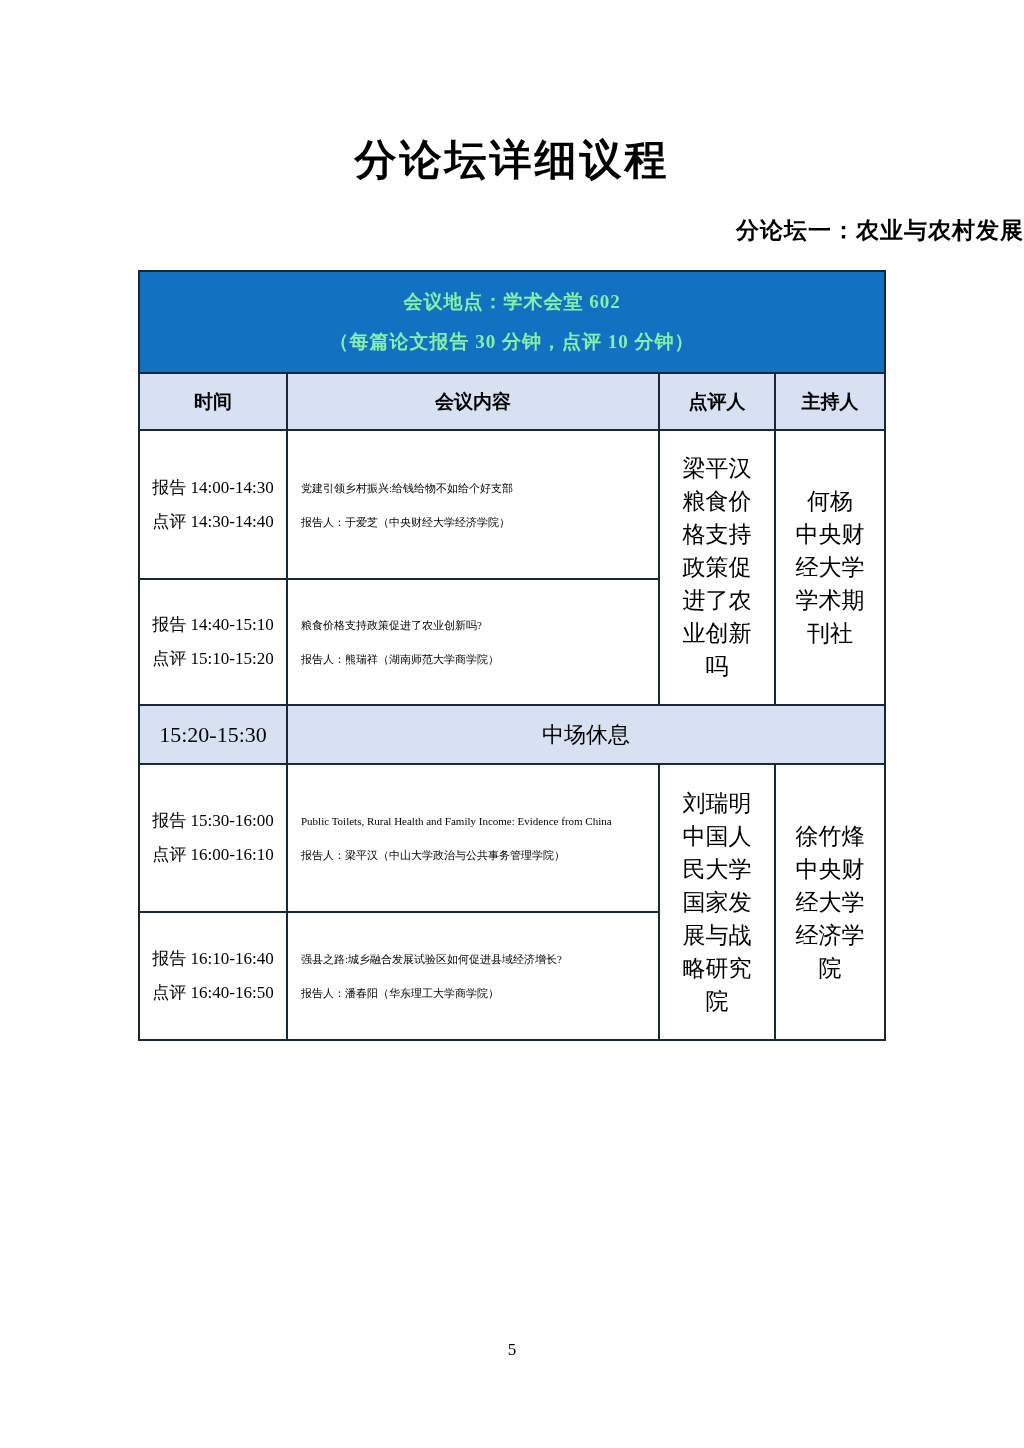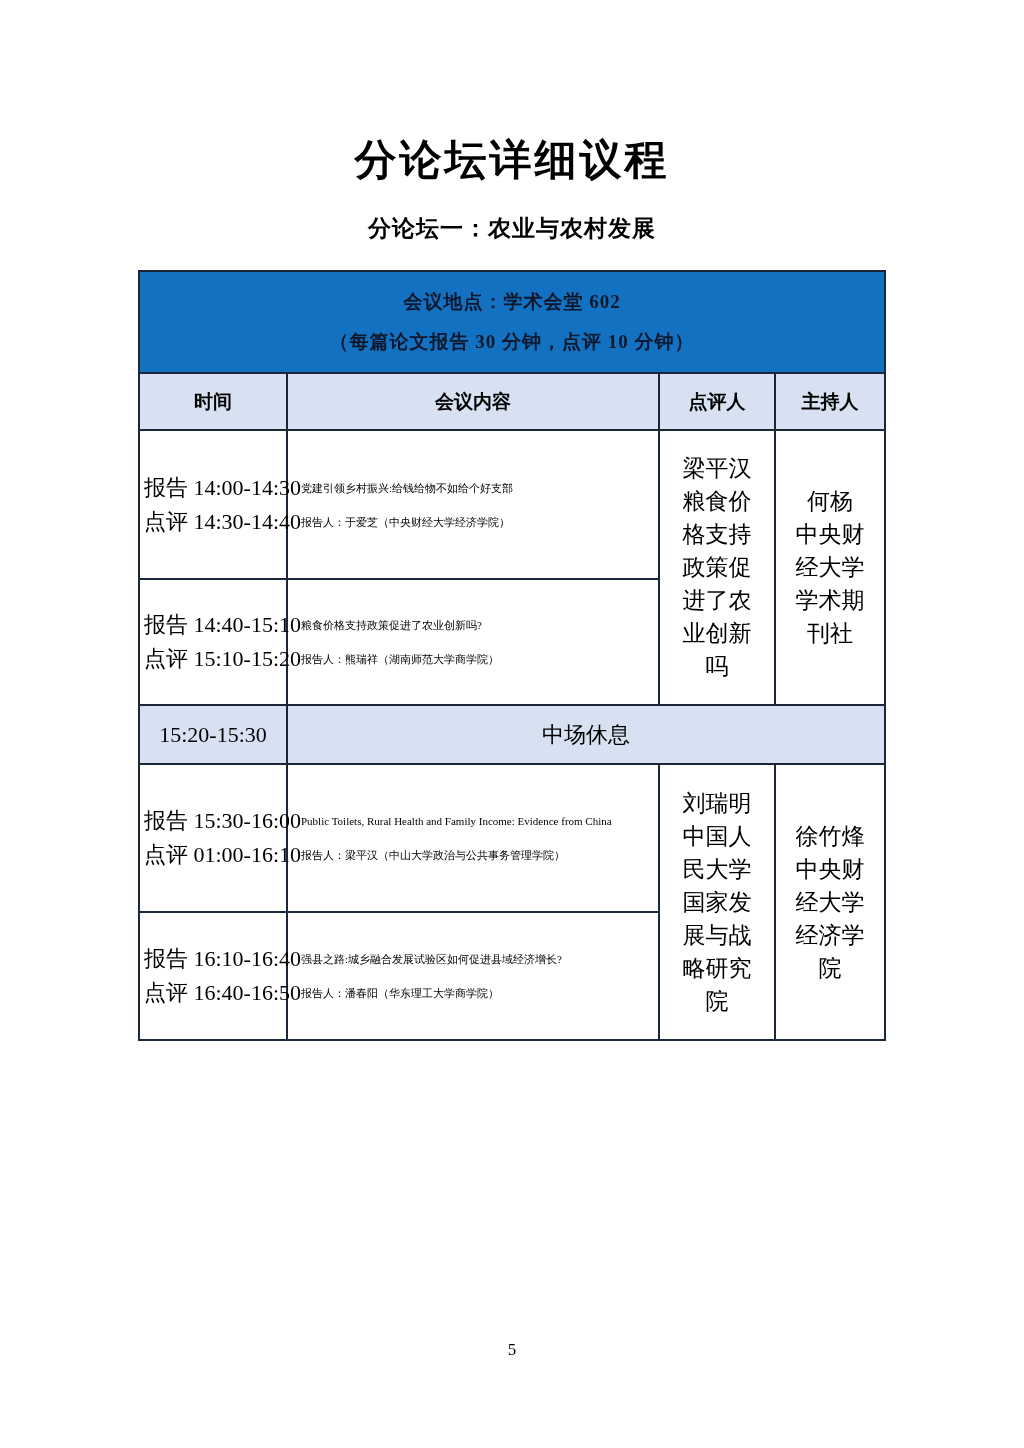--- a/index.html
+++ b/index.html
@@ -21,58 +21,58 @@
     padding-top: 136px;
     text-align: center;
     font-family: "Liberation Sans", "DejaVu Sans", sans-serif;
     font-weight: 700;
     font-size: 42px;
     line-height: 48px;
     letter-spacing: 3px;
   }
   .doc-subtitle {
     margin-top: 30px;
-    text-align: center;
-    font-family: Liberation Mono, monospace;
+    text-align: right;
+    font-family: Liberation Sans, sans-serif;
     font-weight: 700;
     font-size: 23px;
     line-height: 32px;
     letter-spacing: 1px;
   }
   table.agenda {
     border-collapse: collapse;
     table-layout: fixed;
     width: 746px;
     margin: 24px auto 0 auto;
   }
   table.agenda td {
     border: 2px solid var(--border);
   }
   .venue-cell {
     background: var(--header-blue);
-    color: #0f172a;
+    color: #86efac;
     text-align: center;
     vertical-align: middle;
     font-weight: 700;
     font-size: 19px;
     line-height: 40px;
     letter-spacing: 1px;
   }
   .colhead {
     background: var(--light-blue);
     text-align: center;
     vertical-align: middle;
     font-weight: 700;
     font-size: 19px;
     margin-top: 33px;
   }
   .time-cell {
     text-align: center;
     vertical-align: middle;
-    font-size: 22px;
+    font-size: 17px;
     line-height: 34px;
     padding: 0 4px;
     white-space: nowrap;
   }
   .content-cell {
     vertical-align: middle;
     font-size: 11px;
     line-height: 34px;
     padding: 10px 12px 10px 13px;
     text-align: left;
@@ -157,21 +157,21 @@
     </tr>
 
     <tr style="height:59px">
       <td class="break-cell">15:20-15:30</td>
       <td class="break-cell" colspan="3">中场休息</td>
     </tr>
 
     <tr style="height:148px">
       <td class="time-cell">
         <div>报告 15:30-16:00</div>
-        <div>点评 01:00-16:10</div>
+        <div>点评 16:00-16:10</div>
       </td>
       <td class="content-cell">
         <div>Public Toilets, Rural Health and Family Income: Evidence from China</div>
         <div>报告人：梁平汉（中山大学政治与公共事务管理学院）</div>
       </td>
       <td class="person-cell" rowspan="2">
         <div>刘瑞明</div>
         <div>中国人民大学国家发展与战略研究院</div>
       </td>
       <td class="person-cell" rowspan="2">

